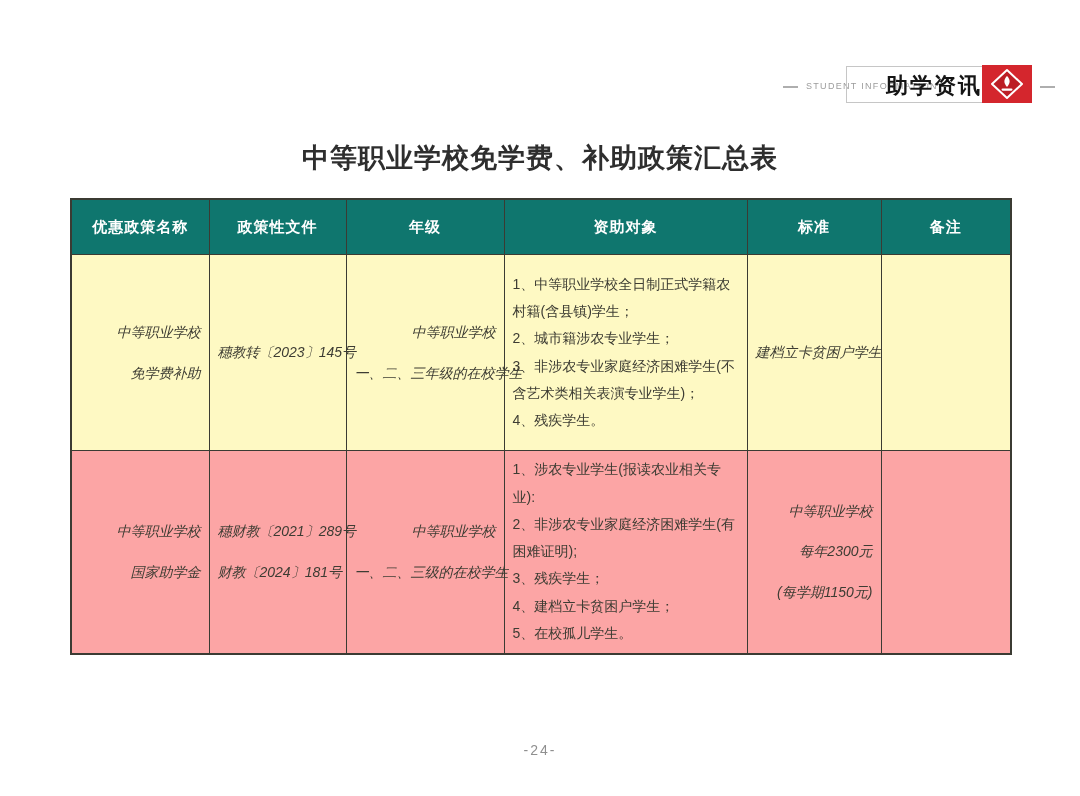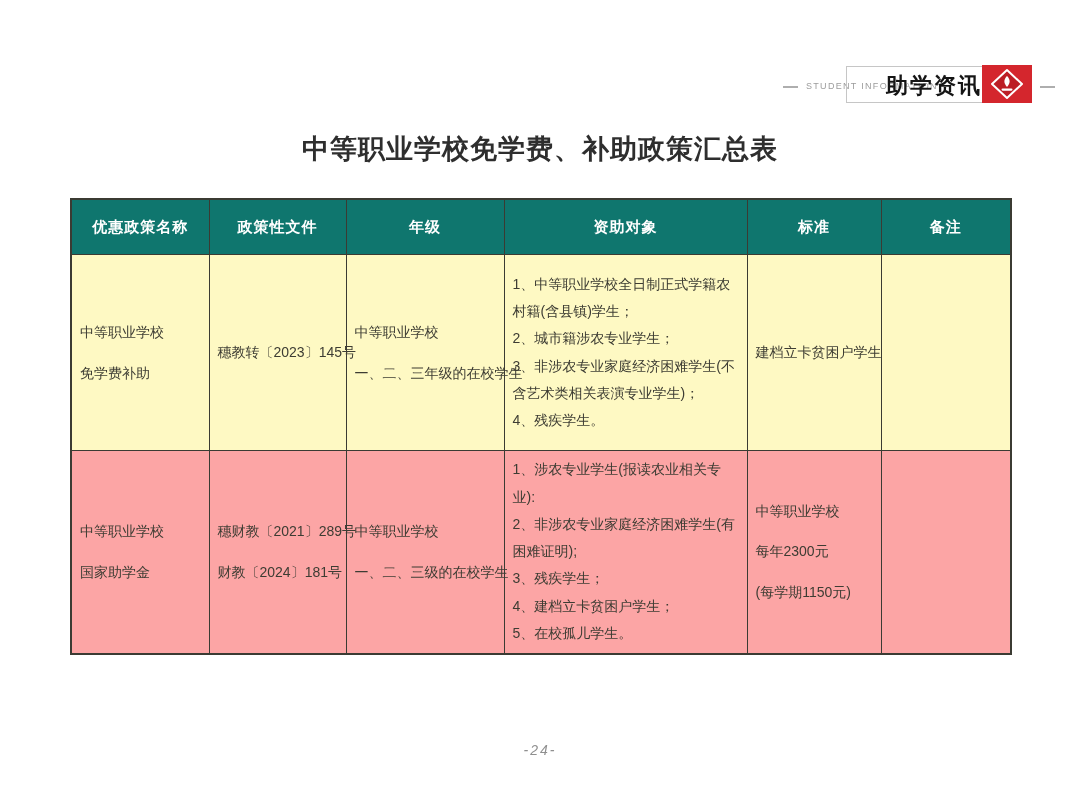--- a/index.html
+++ b/index.html
@@ -27,21 +27,21 @@
     position:absolute;left:886px;top:71px;
     font-size:22px;font-weight:bold;color:#151515;letter-spacing:2px;font-family:Liberation Serif, serif;
   }
   .logo-badge{
     position:absolute;left:982px;top:65px;width:50px;height:38px;
     background:#d4262d;
     display:flex;align-items:center;justify-content:center;
   }
   
   h1.page-title{
-    position:absolute;left:0;top:131px;width:100%;margin:0;
+    position:absolute;left:0;top:140px;width:100%;margin:0;
     text-align:center;font-size:27px;font-weight:bold;
     color:#2e2e2e;letter-spacing:1px;
   }
   
   table.policy{
     position:absolute;left:70px;top:198px;width:940px;
     border-collapse:collapse;table-layout:fixed;
     border:2px solid #3b3b33;
   }
   table.policy th{
@@ -51,26 +51,26 @@
   }
   table.policy td{
     border:1px solid #3b3b33;
     color:#3d3c33;font-size:14px;vertical-align:middle;
     padding:0 8px;box-sizing:border-box;
   }
   tr.r1{height:196px;}
   tr.r2{height:203px;}
   tr.r1 td{background:#fef9c3;}
   tr.r2 td{background:#fca5a5;}
-  td.center{text-align:left;white-space:pre;line-height:2.9;}
+  td.center{text-align:right;white-space:pre;line-height:2.9;font-style:italic;}
   td.list{text-align:left;white-space:pre-line;line-height:1.95;padding:10px 12px;}
   
   .page-number{
     position:absolute;left:0;top:742px;width:100%;
-    text-align:center;font-size:14px;color:#8f8f8f;letter-spacing:2px;font-style:italic;
+    text-align:center;font-size:14px;color:#8f8f8f;letter-spacing:2px;
   }
 </style>
 </head>
 <body>
 
 <div class="page">
 
   <div>
     <span class="dash left"></span>
     <span class="eyebrow">STUDENT INFORMATION</span>

